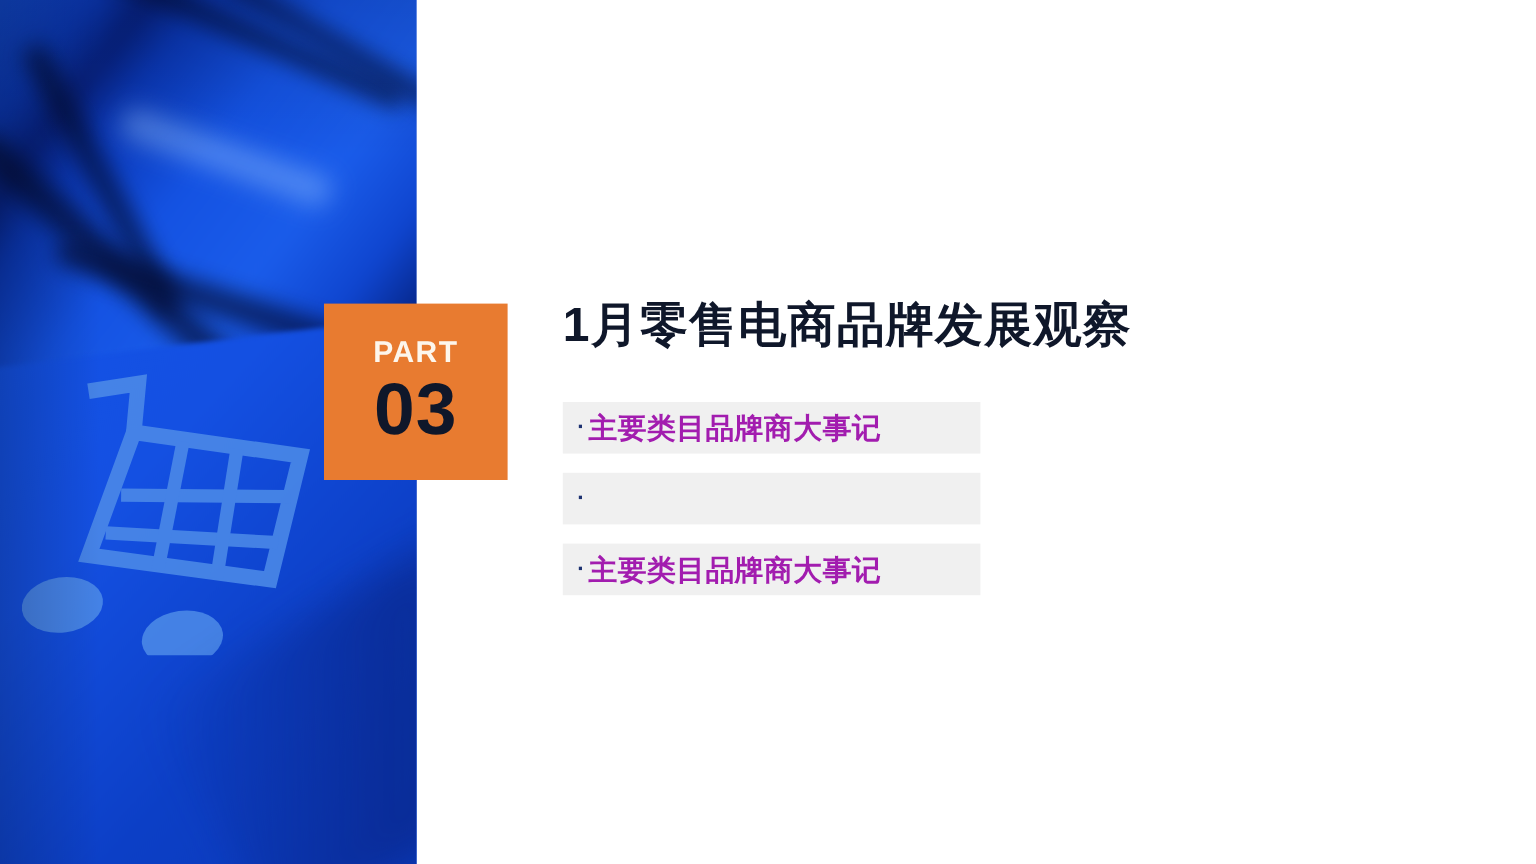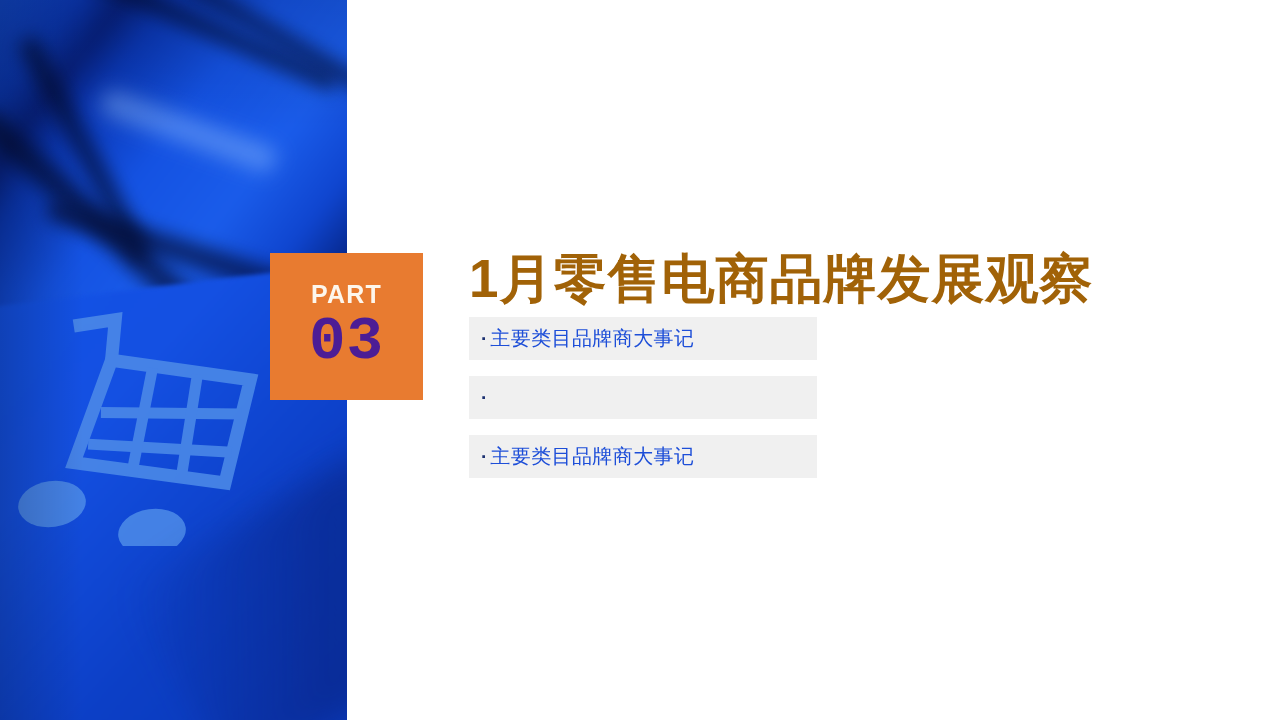--- a/index.html
+++ b/index.html
@@ -129,42 +129,41 @@
   }
   .part-word {
     color: #fdf6ec;
     font-size: 25px;
     font-weight: bold;
     letter-spacing: 1.2px;
     line-height: 1;
     margin-bottom: 4px;
   }
   .part-num {
-    color: #4c1d95;
+    color: #0f172a;
     font-size: 61px;
     font-weight: bold;
     line-height: 1;
     letter-spacing: 1px;
-    font-family: Liberation Mono, monospace;
   }
 
   
   .content {
     position: absolute;
     left: 469px;
     top: 248px;
     width: 760px;
   }
   .slide-title {
-    color: #a16207;
-    font-size: 53px;
+    color: #0f172a;
+    font-size: 40px;
     font-weight: bold;
     line-height: 1.18;
     letter-spacing: 1px;
-    margin: 0 0 6px 0;
+    margin: 0 0 40px 0;
     white-space: nowrap;
   }
   .bullet-list {
     list-style: none;
     margin: 0;
     padding: 0;
   }
   .bullet-item {
     width: 348px;
     height: 43px;
@@ -176,23 +175,23 @@
     padding-left: 12px;
   }
   .bullet-dot {
     color: #1d3271;
     font-size: 19px;
     font-weight: bold;
     line-height: 1;
     margin-right: 3px;
   }
   .bullet-text {
-    color: #1d4ed8;
-    font-size: 20px;
-    font-weight: normal;
+    color: #a21caf;
+    font-size: 24px;
+    font-weight: bold;
     letter-spacing: 0.4px;
     white-space: nowrap;
   }
 </style>
 </head>
 <body>
 
 <div class="slide">
 
   <div class="left-panel">

